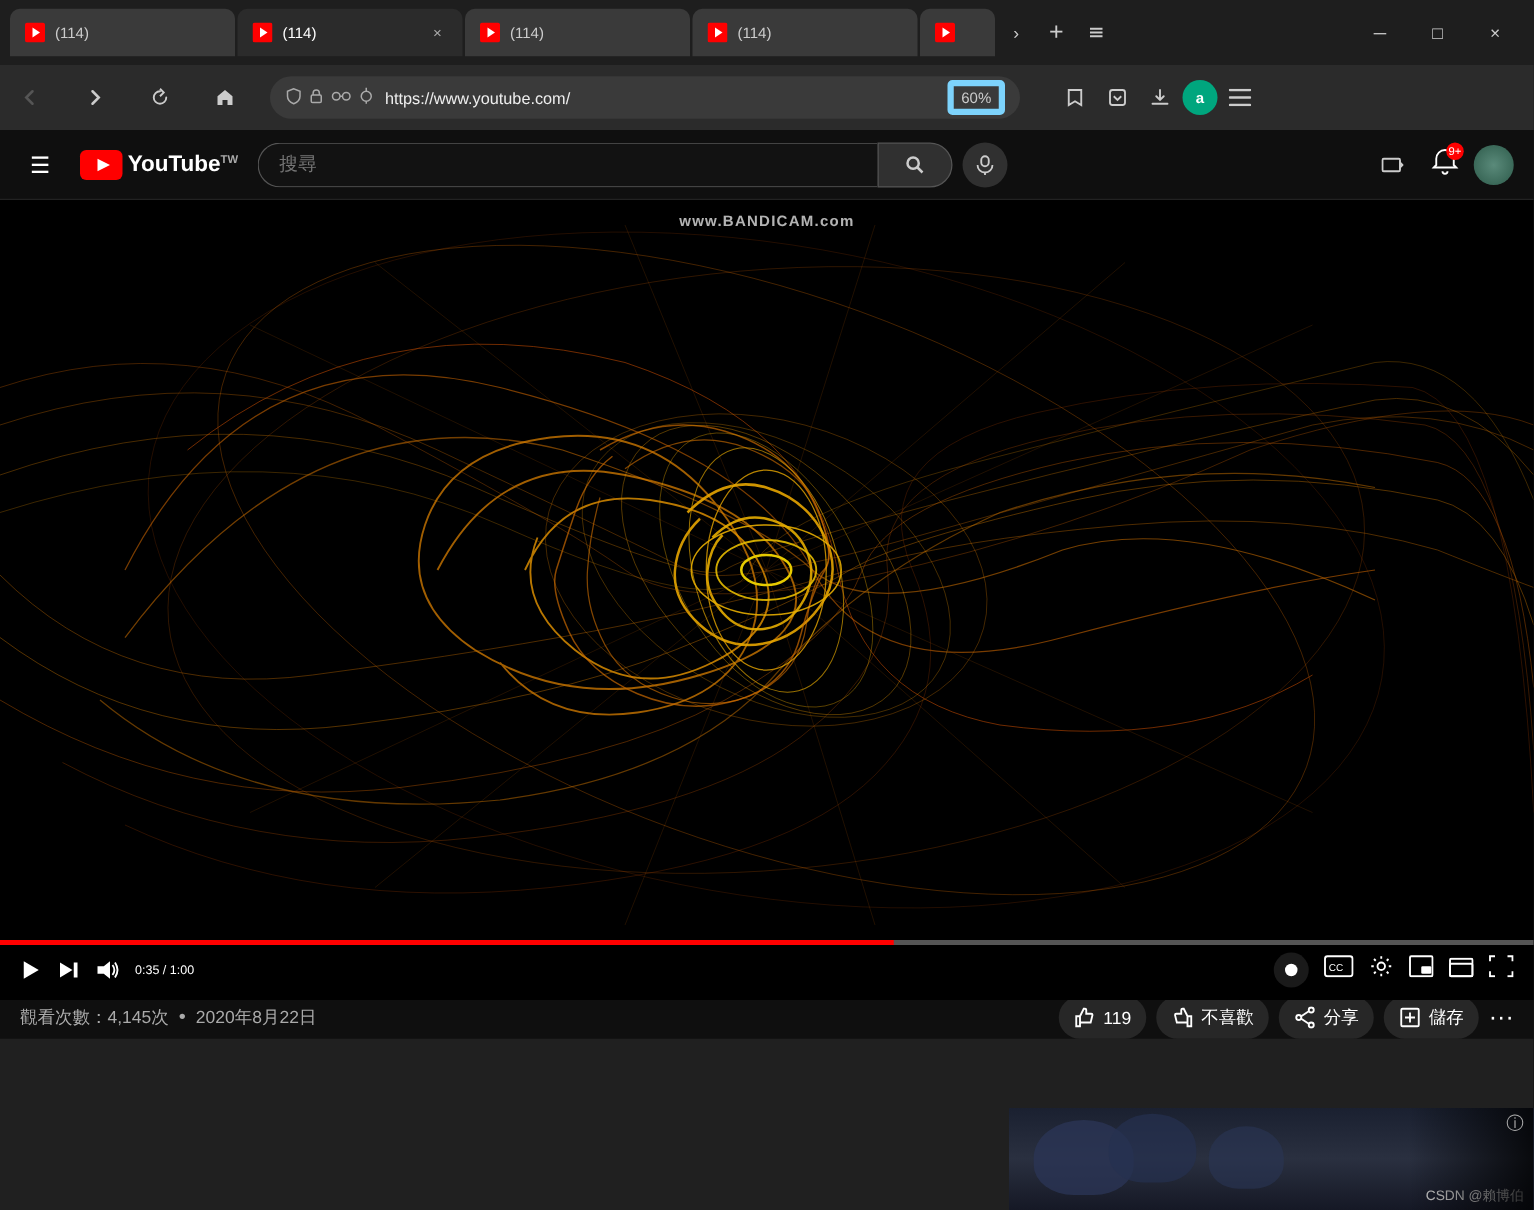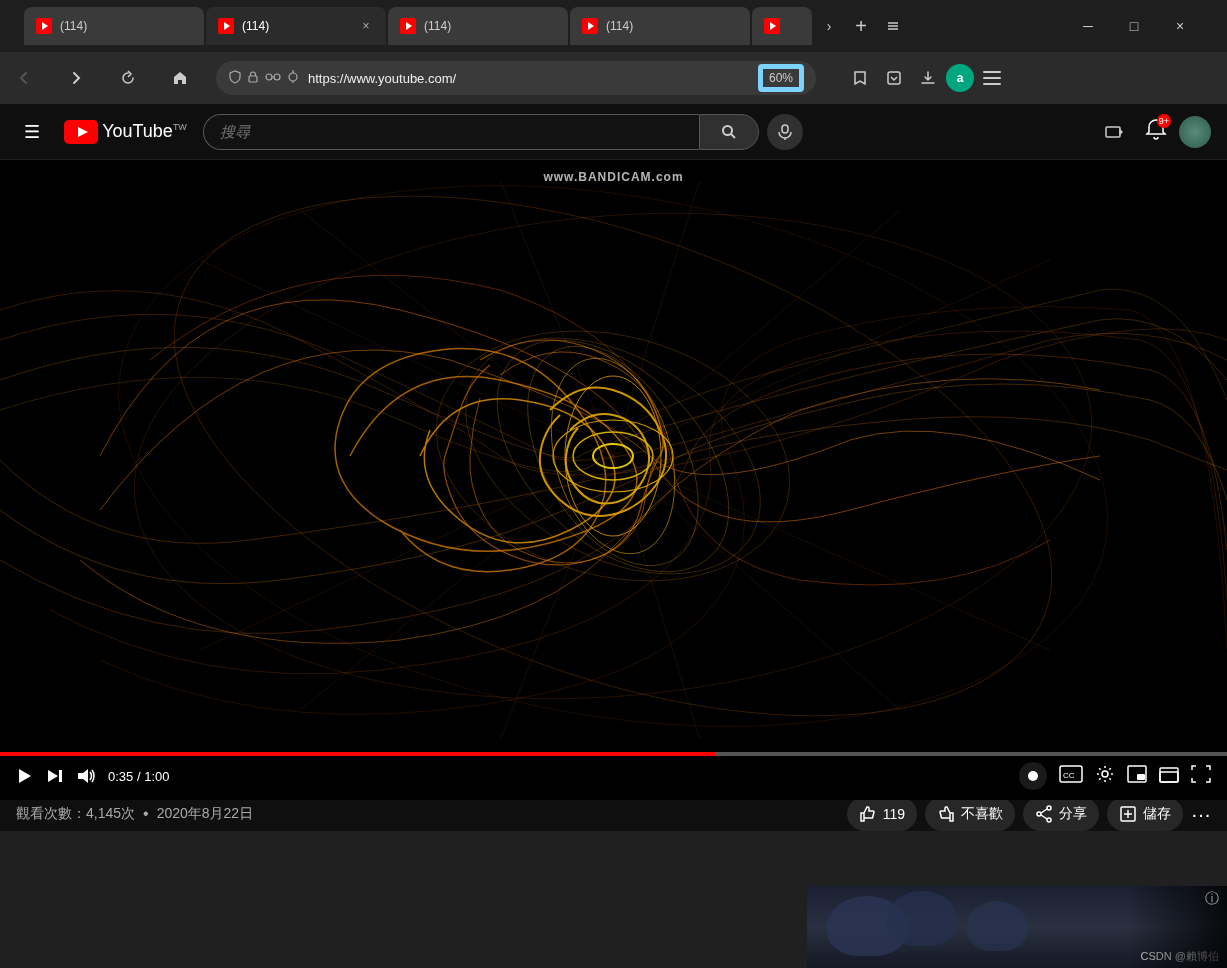--- a/index.html
+++ b/index.html
@@ -7,21 +7,21 @@
 
     
     .browser-chrome { background: #2b2b2b; }
     
     
     .tab-bar {
       display: flex;
       align-items: center;
       background: #1e1e1e;
       height: 52px;
-      padding: 0 24px;
+      padding: 0 8px;
       gap: 2px;
     }
     .tab {
       display: flex;
       align-items: center;
       height: 38px;
       padding: 0 12px;
       border-radius: 8px 8px 0 0;
       background: #3a3a3a;
       min-width: 180px;
@@ -127,33 +127,32 @@
     .yt-hamburger { color: #fff; font-size: 18px; cursor: pointer; padding: 8px; }
     .yt-logo { display: flex; align-items: center; gap: 4px; cursor: pointer; }
     .yt-logo-icon {
       background: #ff0000;
       color: white;
       font-size: 10px;
       width: 34px; height: 24px;
       display: flex; align-items: center; justify-content: center;
       border-radius: 5px;
     }
-    .yt-logo-text { color: #fff; font-size: 18px; font-weight: normal; }
+    .yt-logo-text { color: #fff; font-size: 18px; font-weight: bold; }
     .yt-search-container { flex: 1; display: flex; align-items: center; max-width: 600px; }
     .yt-search-box {
       flex: 1;
       height: 36px;
       background: #121212;
       border: 1px solid #555;
       border-right: none;
       border-radius: 20px 0 0 20px;
       padding: 0 16px;
       color: #22c55e;
       font-size: 15px;
-      font-style: italic;
     }
     .yt-search-btn {
       height: 36px;
       width: 60px;
       background: #303030;
       border: 1px solid #555;
       border-radius: 0 20px 20px 0;
       display: flex; align-items: center; justify-content: center;
       cursor: pointer; color: #ccc; font-size: 16px;
     }
@@ -235,21 +234,21 @@
       height: 4px;
       background: #555;
       cursor: pointer;
     }
     .progress-bar-fill {
       height: 100%;
       background: #ff0000;
       width: 58.3%;
     }
     .ctrl-btn { color: #fff; font-size: 18px; cursor: pointer; display: flex; align-items: center; }
-    .time-display { color: #fff; font-size: 13px; white-space: nowrap; }
+    .time-display { color: #fff; font-size: 10px; white-space: nowrap; }
     .ctrl-spacer { flex: 1; }
     .ctrl-right { display: flex; align-items: center; gap: 12px; }
     .yt-circle-btn {
       width: 28px; height: 28px;
       background: rgba(255,255,255,0.1);
       border-radius: 50%;
       display: flex; align-items: center; justify-content: center;
       cursor: pointer; color: #fff; font-size: 14px;
     }
     .ctrl-icon { color: #fff; font-size: 20px; cursor: pointer; }

